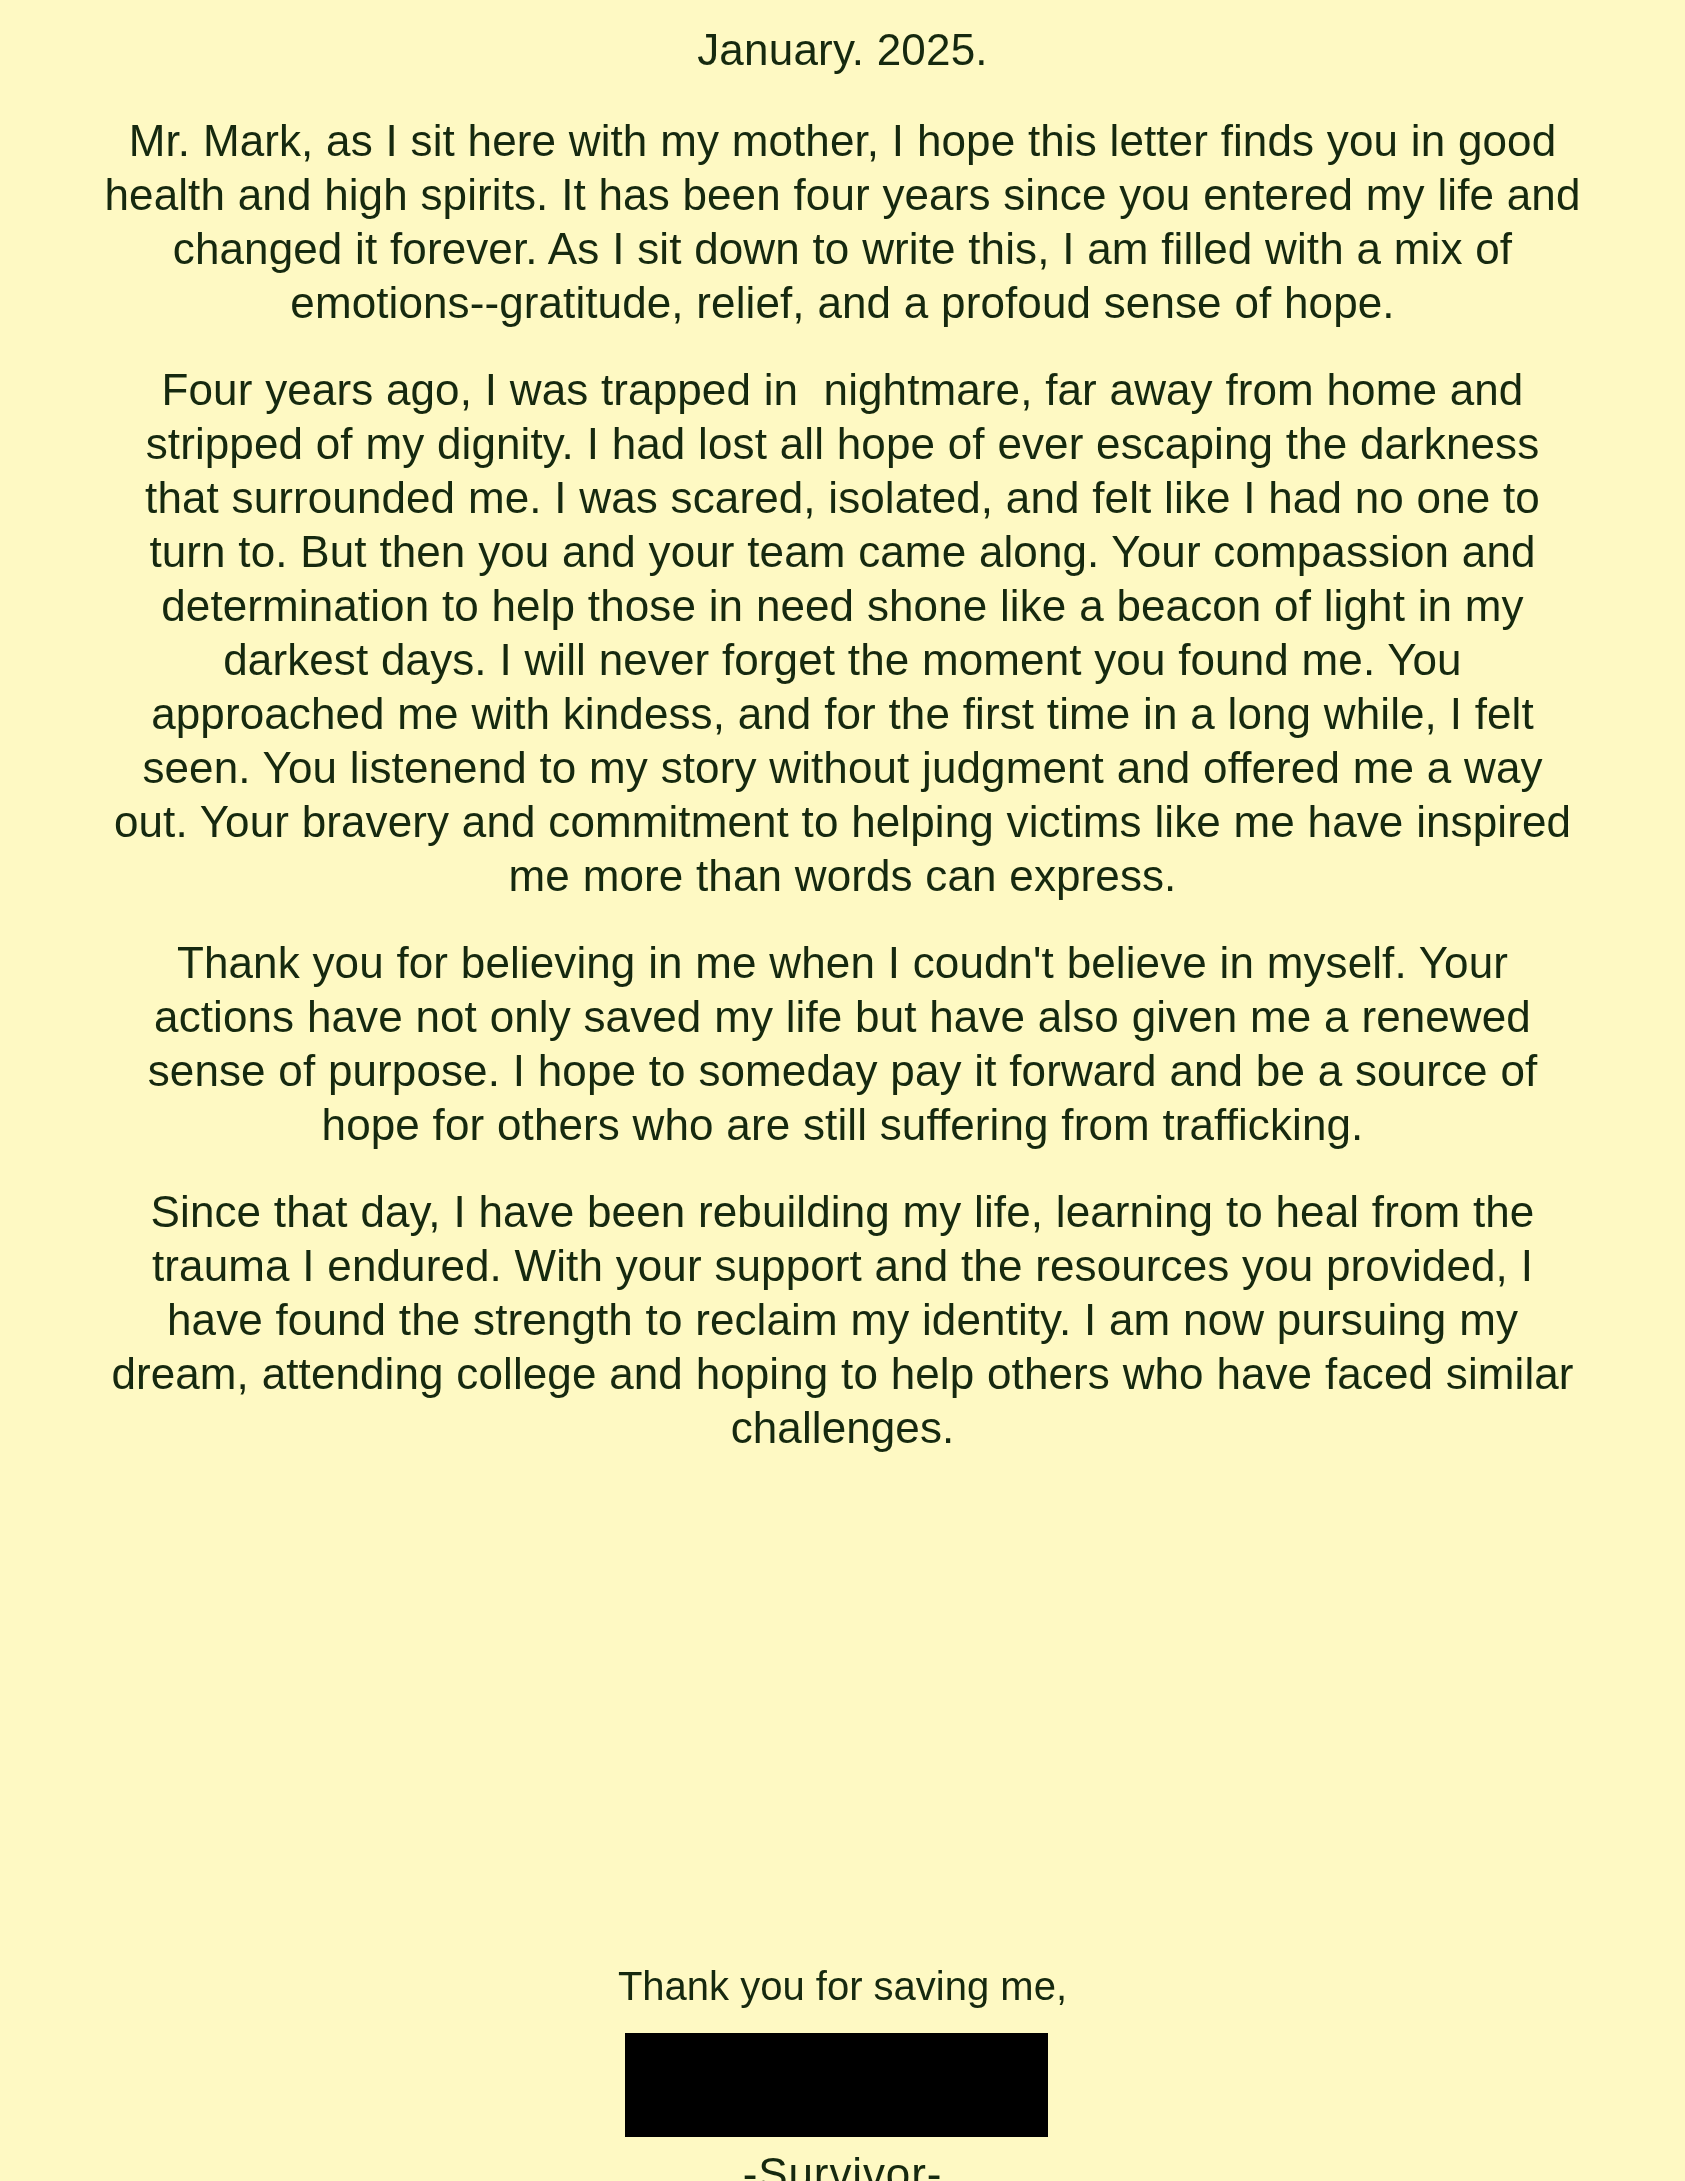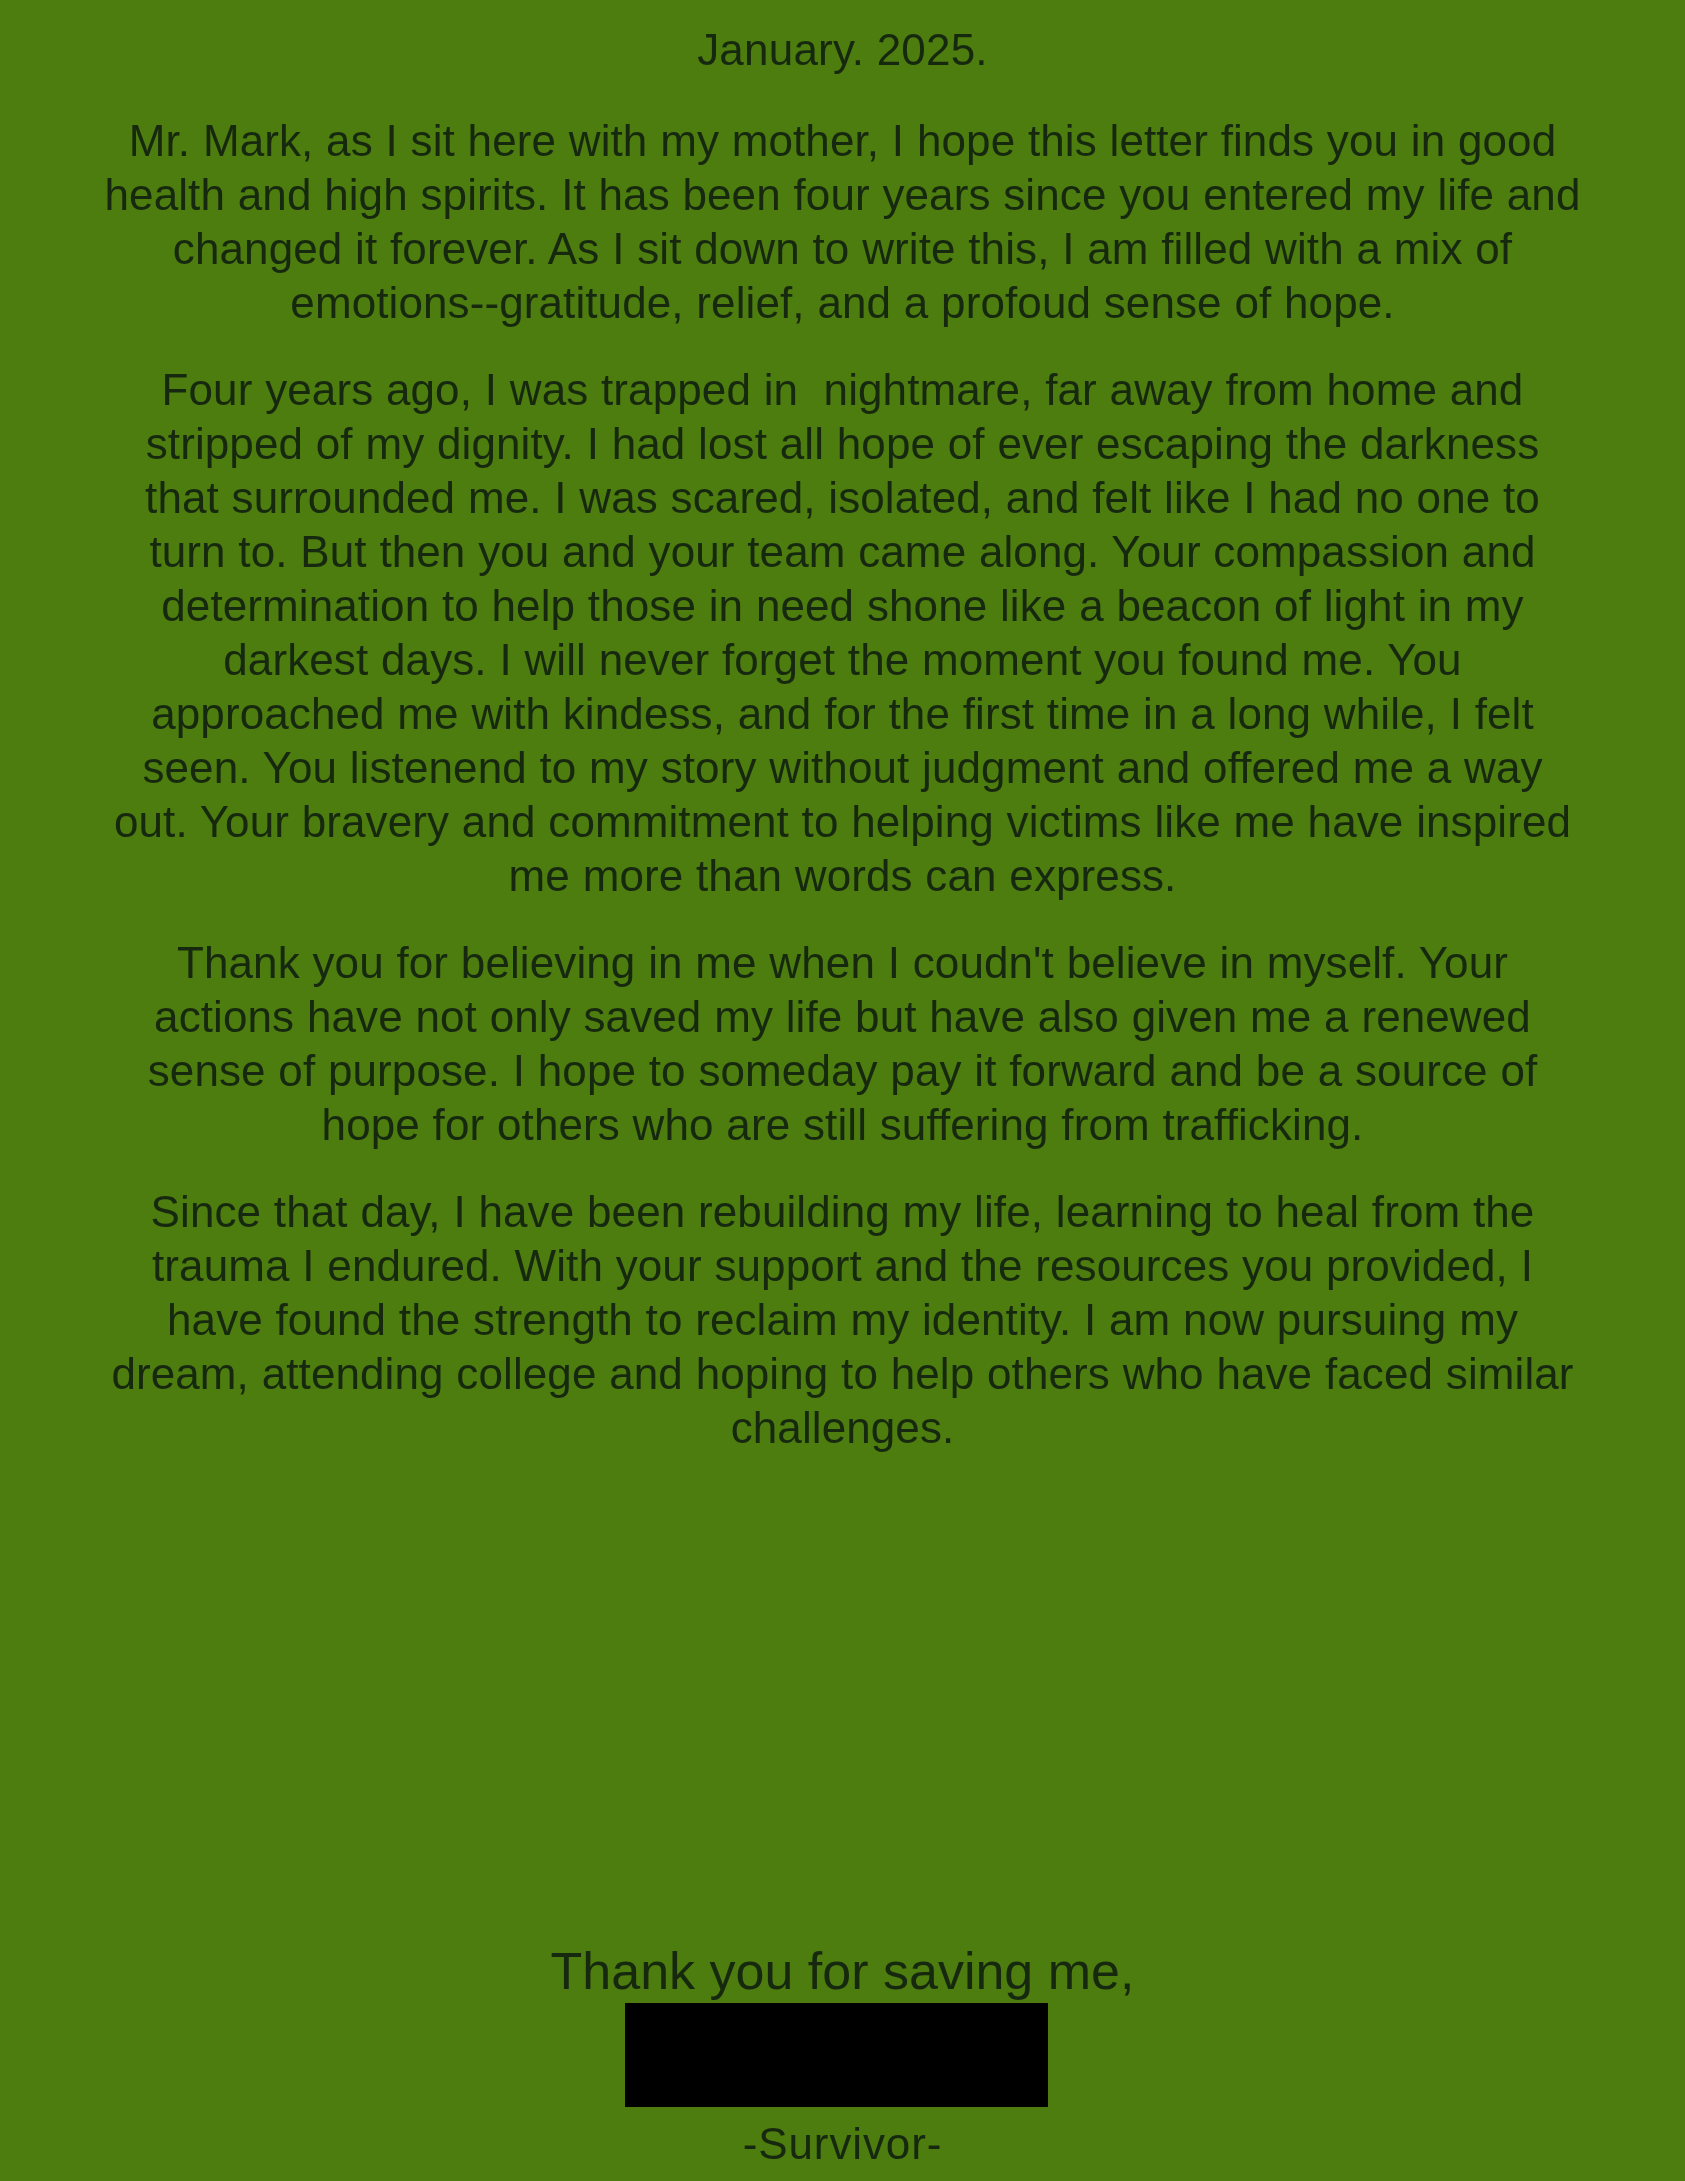--- a/index.html
+++ b/index.html
@@ -5,21 +5,21 @@
 <style>
   html, body {
     margin: 0;
     padding: 0;
     background: #ffffff;
   }
   .page {
     position: relative;
     width: 1685px;
     height: 2181px;
-    background: #4d7c0f;
+    background: #fef9c3;
     box-sizing: border-box;
     font-family: "Liberation Sans", "DejaVu Sans", sans-serif;
     color: #16290f;
     overflow: hidden;
   }
   .letter-body {
     position: absolute;
     left: 0;
     top: 0;
     width: 1685px;
@@ -40,23 +40,23 @@
     font-size: 44px;
     line-height: 54px;
     letter-spacing: 0.1px;
     margin: 15px 0 33px 0;
     color: #16290f;
     white-space: pre-wrap;
     word-spacing: 0.4px;
   }
   .closing-line {
     text-align: center;
-    font-size: 52px;
+    font-size: 40px;
     line-height: 54px;
-    margin: 0;
+    margin: 15px;
     color: #16290f;
     white-space: pre-wrap;
   }
   .signature-wrap {
     position: absolute;
     left: 0;
     top: 1944px;
     width: 1685px;
     text-align: center;
   }

